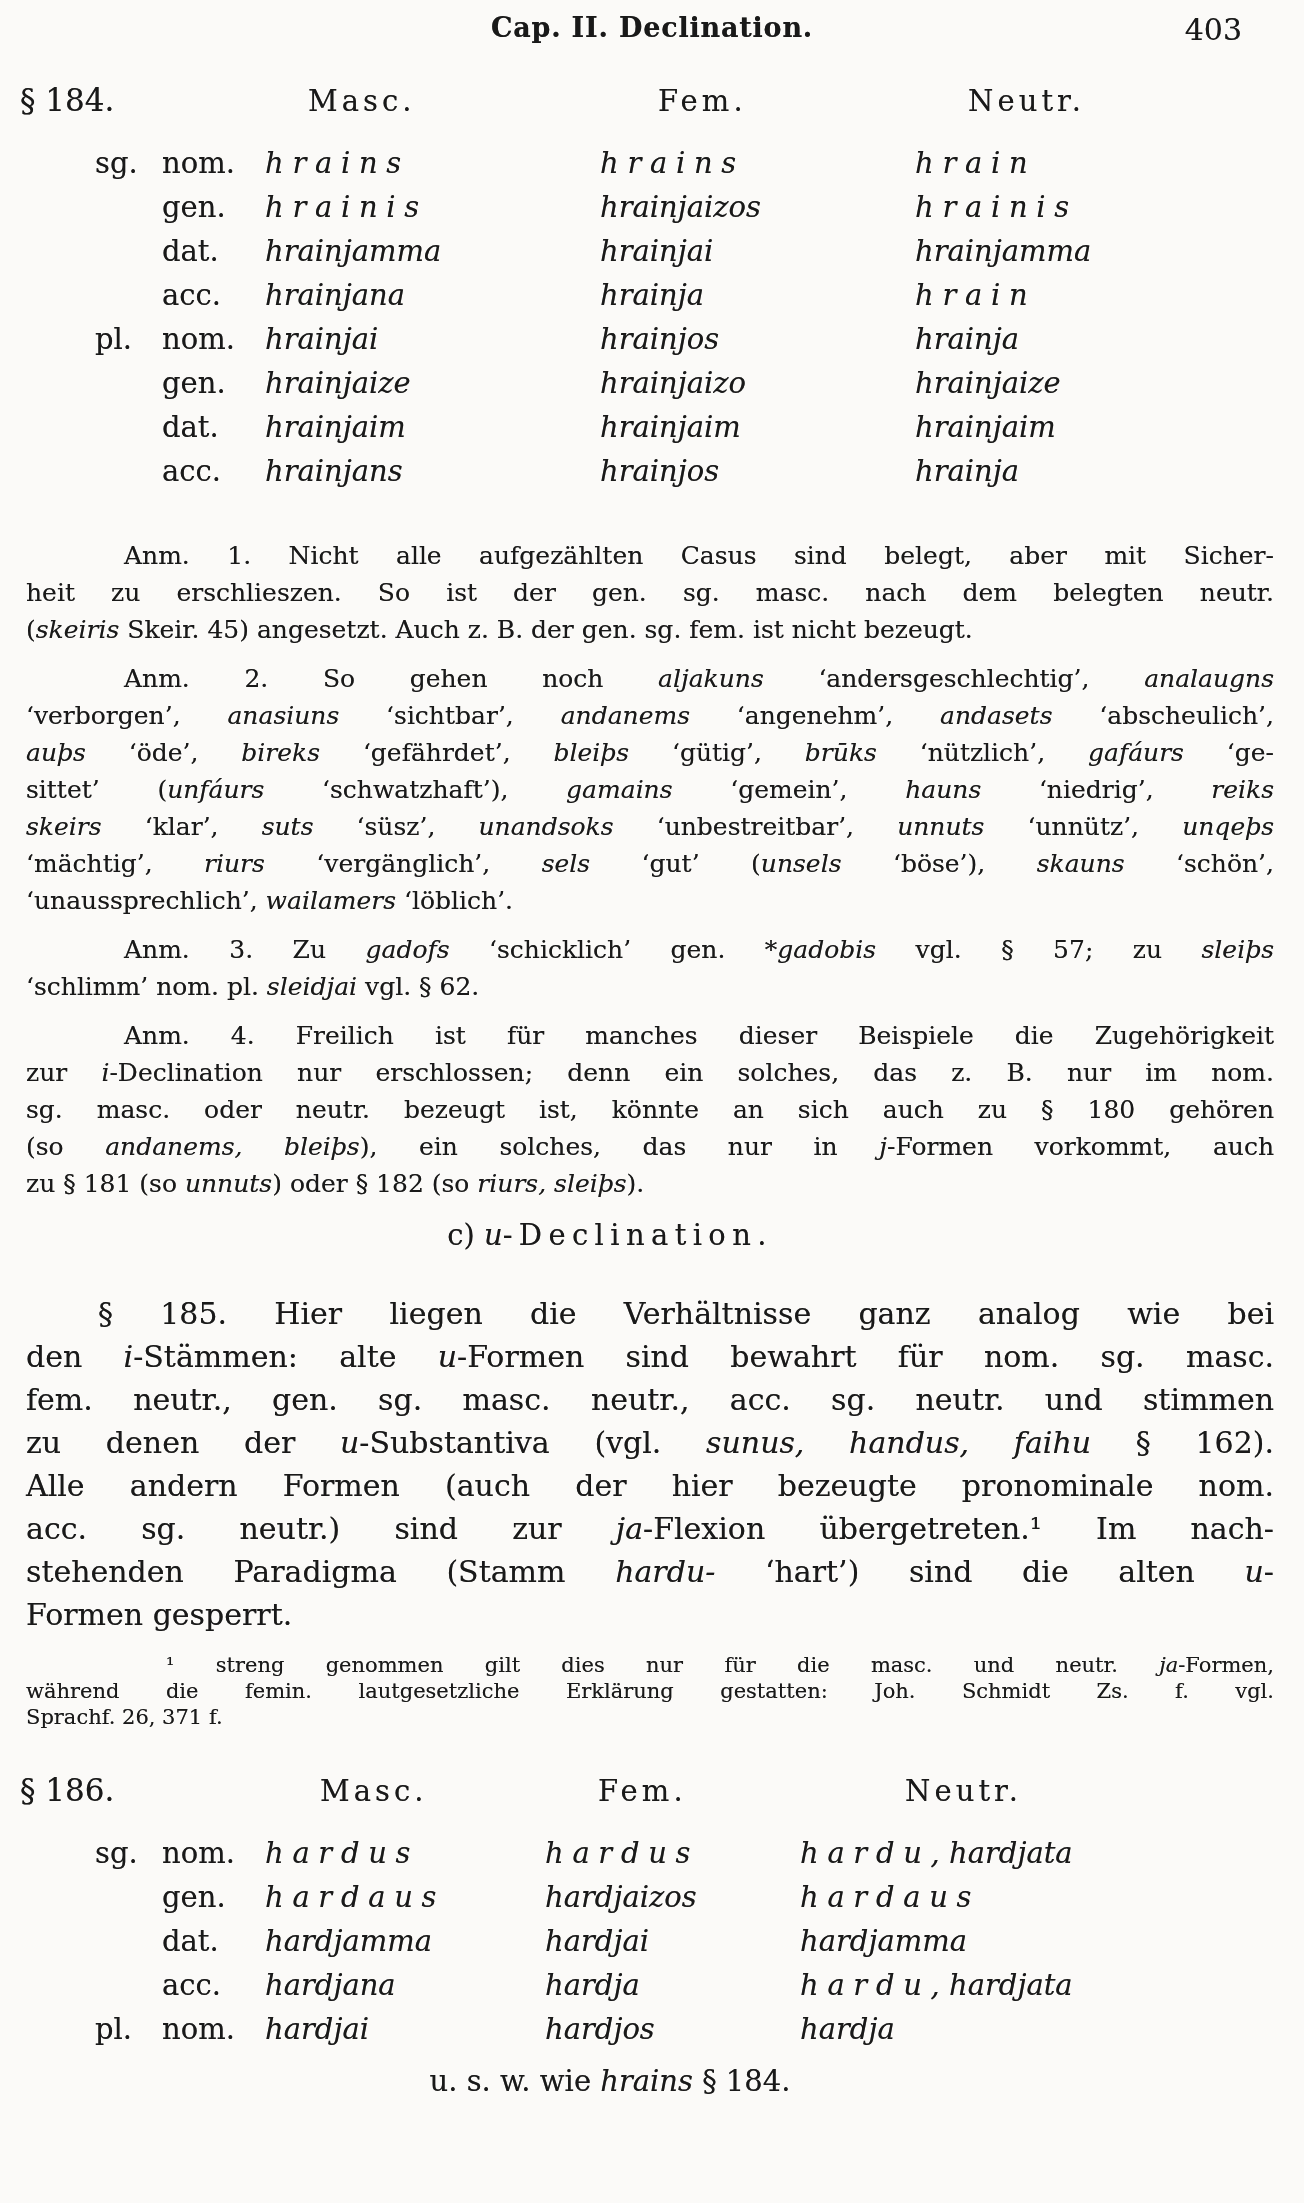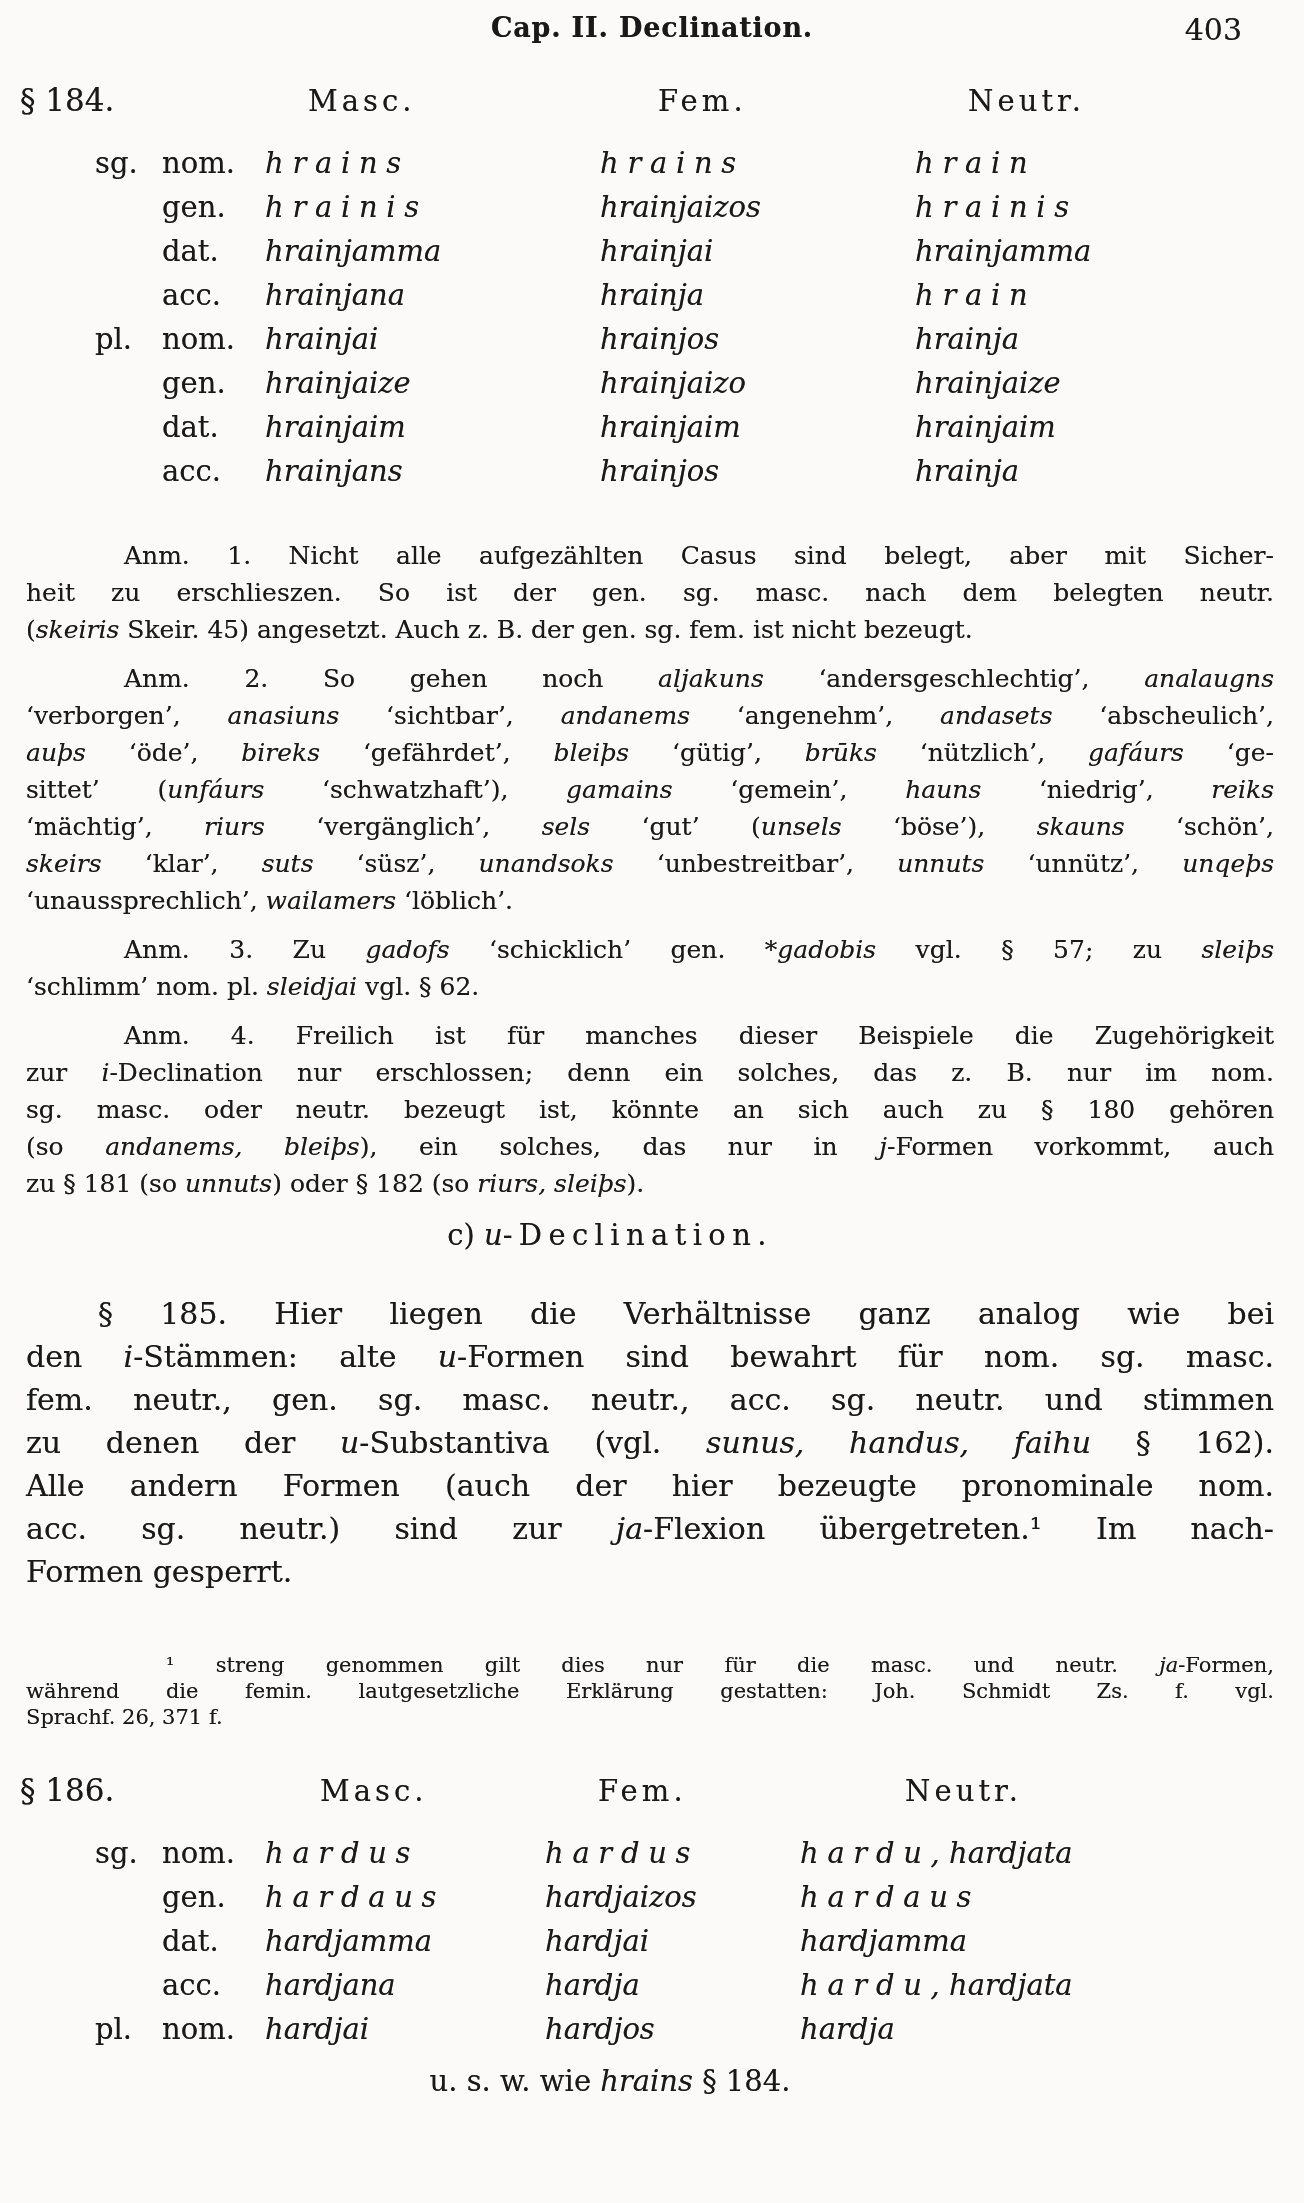--- a/index.html
+++ b/index.html
@@ -136,22 +136,22 @@
       <div class="anm">
         <div class="tline firstline"><span class="seg-r">Anm. 1.  Nicht alle aufgezählten Casus sind belegt, aber mit Sicher-</span></div>
         <div class="tline"><span class="seg-r">heit zu erschlieszen.  So ist der gen. sg. masc. nach dem belegten neutr.</span></div>
         <div class="tline lastline"><span class="seg-r">(</span><span class="seg-i">skeiris</span><span class="seg-r"> Skeir. 45) angesetzt.  Auch z. B. der gen. sg. fem. ist nicht bezeugt.</span></div>
       </div>
       <div class="anm">
         <div class="tline firstline"><span class="seg-r">Anm. 2.  So gehen noch </span><span class="seg-i">aljakuns</span><span class="seg-r"> ‘andersgeschlechtig’, </span><span class="seg-i">analaugns</span></div>
         <div class="tline"><span class="seg-r">‘verborgen’, </span><span class="seg-i">anasiuns</span><span class="seg-r"> ‘sichtbar’, </span><span class="seg-i">andanems</span><span class="seg-r"> ‘angenehm’, </span><span class="seg-i">andasets</span><span class="seg-r"> ‘abscheulich’,</span></div>
         <div class="tline"><span class="seg-i">auþs</span><span class="seg-r"> ‘öde’, </span><span class="seg-i">bireks</span><span class="seg-r"> ‘gefährdet’, </span><span class="seg-i">bleiþs</span><span class="seg-r"> ‘gütig’, </span><span class="seg-i">brūks</span><span class="seg-r"> ‘nützlich’, </span><span class="seg-i">gafáurs</span><span class="seg-r"> ‘ge-</span></div>
         <div class="tline"><span class="seg-r">sittet’ (</span><span class="seg-i">unfáurs</span><span class="seg-r"> ‘schwatzhaft’), </span><span class="seg-i">gamains</span><span class="seg-r"> ‘gemein’, </span><span class="seg-i">hauns</span><span class="seg-r"> ‘niedrig’, </span><span class="seg-i">reiks</span></div>
+        <div class="tline"><span class="seg-i">skeirs</span><span class="seg-r"> ‘klar’, </span><span class="seg-i">suts</span><span class="seg-r"> ‘süsz’, </span><span class="seg-i">unandsoks</span><span class="seg-r"> ‘unbestreitbar’, </span><span class="seg-i">unnuts</span><span class="seg-r"> ‘unnütz’, </span><span class="seg-i">unqeþs</span></div>
         <div class="tline"><span class="seg-r">‘mächtig’, </span><span class="seg-i">riurs</span><span class="seg-r"> ‘vergänglich’, </span><span class="seg-i">sels</span><span class="seg-r"> ‘gut’ (</span><span class="seg-i">unsels</span><span class="seg-r"> ‘böse’), </span><span class="seg-i">skauns</span><span class="seg-r"> ‘schön’,</span></div>
-        <div class="tline"><span class="seg-i">skeirs</span><span class="seg-r"> ‘klar’, </span><span class="seg-i">suts</span><span class="seg-r"> ‘süsz’, </span><span class="seg-i">unandsoks</span><span class="seg-r"> ‘unbestreitbar’, </span><span class="seg-i">unnuts</span><span class="seg-r"> ‘unnütz’, </span><span class="seg-i">unqeþs</span></div>
         <div class="tline lastline"><span class="seg-r">‘unaussprechlich’, </span><span class="seg-i">wailamers</span><span class="seg-r"> ‘löblich’.</span></div>
       </div>
       <div class="anm">
         <div class="tline firstline"><span class="seg-r">Anm. 3.  Zu </span><span class="seg-i">gadofs</span><span class="seg-r"> ‘schicklich’ gen. *</span><span class="seg-i">gadobis</span><span class="seg-r"> vgl. § 57; zu </span><span class="seg-i">sleiþs</span></div>
         <div class="tline lastline"><span class="seg-r">‘schlimm’ nom. pl. </span><span class="seg-i">sleidjai</span><span class="seg-r"> vgl. § 62.</span></div>
       </div>
       <div class="anm">
         <div class="tline firstline"><span class="seg-r">Anm. 4.  Freilich ist für manches dieser Beispiele die Zugehörigkeit</span></div>
         <div class="tline"><span class="seg-r">zur </span><span class="seg-i">i</span><span class="seg-r">-Declination nur erschlossen; denn ein solches, das z. B. nur im nom.</span></div>
         <div class="tline"><span class="seg-r">sg. masc. oder neutr. bezeugt ist, könnte an sich auch zu § 180 gehören</span></div>
@@ -162,20 +162,21 @@
 
   <h3 class="u-heading" id="uheading"><span class="seg-r">c) </span><span class="seg-i">u</span><span class="seg-p">-Declination.</span></h3>
 
   <div class="para185" id="para185">
       <div class="tline firstline"><span class="seg-r">§ 185.  Hier liegen die Verhältnisse ganz analog wie bei</span></div>
       <div class="tline"><span class="seg-r">den </span><span class="seg-i">i</span><span class="seg-r">-Stämmen: alte </span><span class="seg-i">u</span><span class="seg-r">-Formen sind bewahrt für nom. sg. masc.</span></div>
       <div class="tline"><span class="seg-r">fem. neutr., gen. sg. masc. neutr., acc. sg. neutr. und stimmen</span></div>
       <div class="tline"><span class="seg-r">zu denen der </span><span class="seg-i">u</span><span class="seg-r">-Substantiva (vgl. </span><span class="seg-i">sunus, handus, faihu</span><span class="seg-r"> § 162).</span></div>
       <div class="tline"><span class="seg-r">Alle andern Formen (auch der hier bezeugte pronominale nom.</span></div>
       <div class="tline"><span class="seg-r">acc. sg. neutr.) sind zur </span><span class="seg-i">ja</span><span class="seg-r">-Flexion übergetreten.¹  Im nach-</span></div>
+      <div class="tline"><span class="seg-r">stehenden Paradigma (Stamm </span><span class="seg-i">hardu-</span><span class="seg-r"> ‘hart’) sind die alten </span><span class="seg-i">u</span><span class="seg-r">-</span></div>
       <div class="tline lastline"><span class="seg-r">Formen gesperrt.</span></div>
     </div>
 
   <div class="footnote" id="footnote">
       <div class="tline firstline"><span class="seg-r">¹ streng genommen gilt dies nur für die masc. und neutr. </span><span class="seg-i">ja</span><span class="seg-r">-Formen,</span></div>
       <div class="tline"><span class="seg-r">während die femin. lautgesetzliche Erklärung gestatten: Joh. Schmidt Zs. f. vgl.</span></div>
       <div class="tline lastline"><span class="seg-r">Sprachf. 26, 371 f.</span></div>
     </div>
 
   <section class="decl t186">

